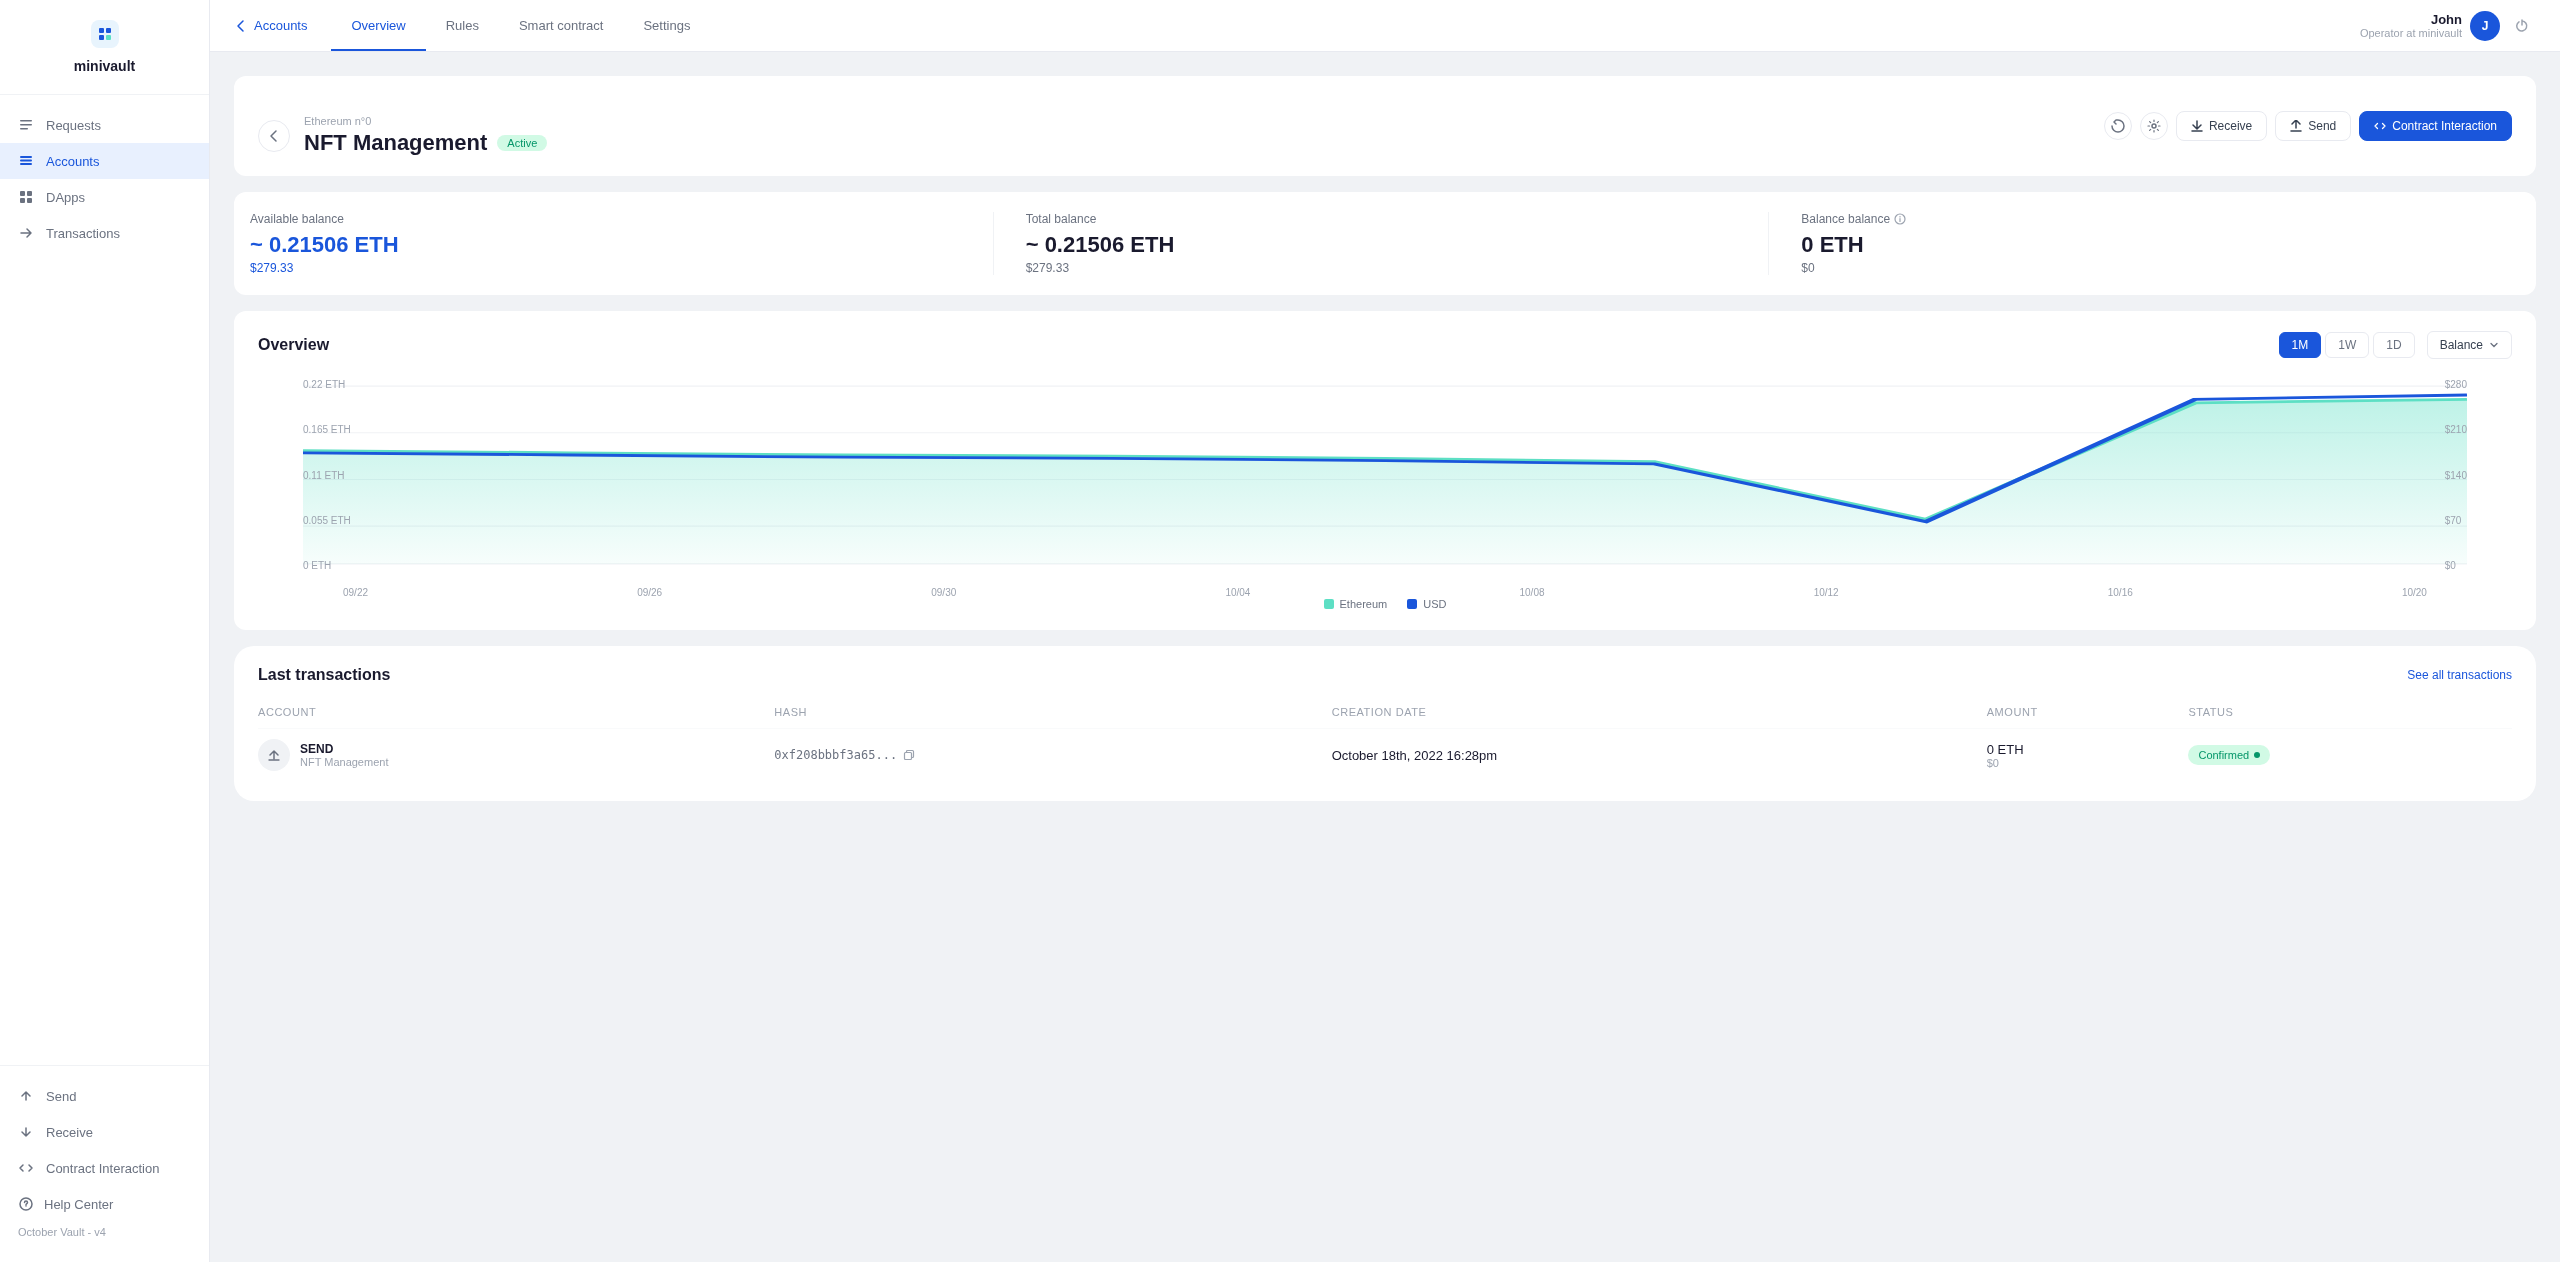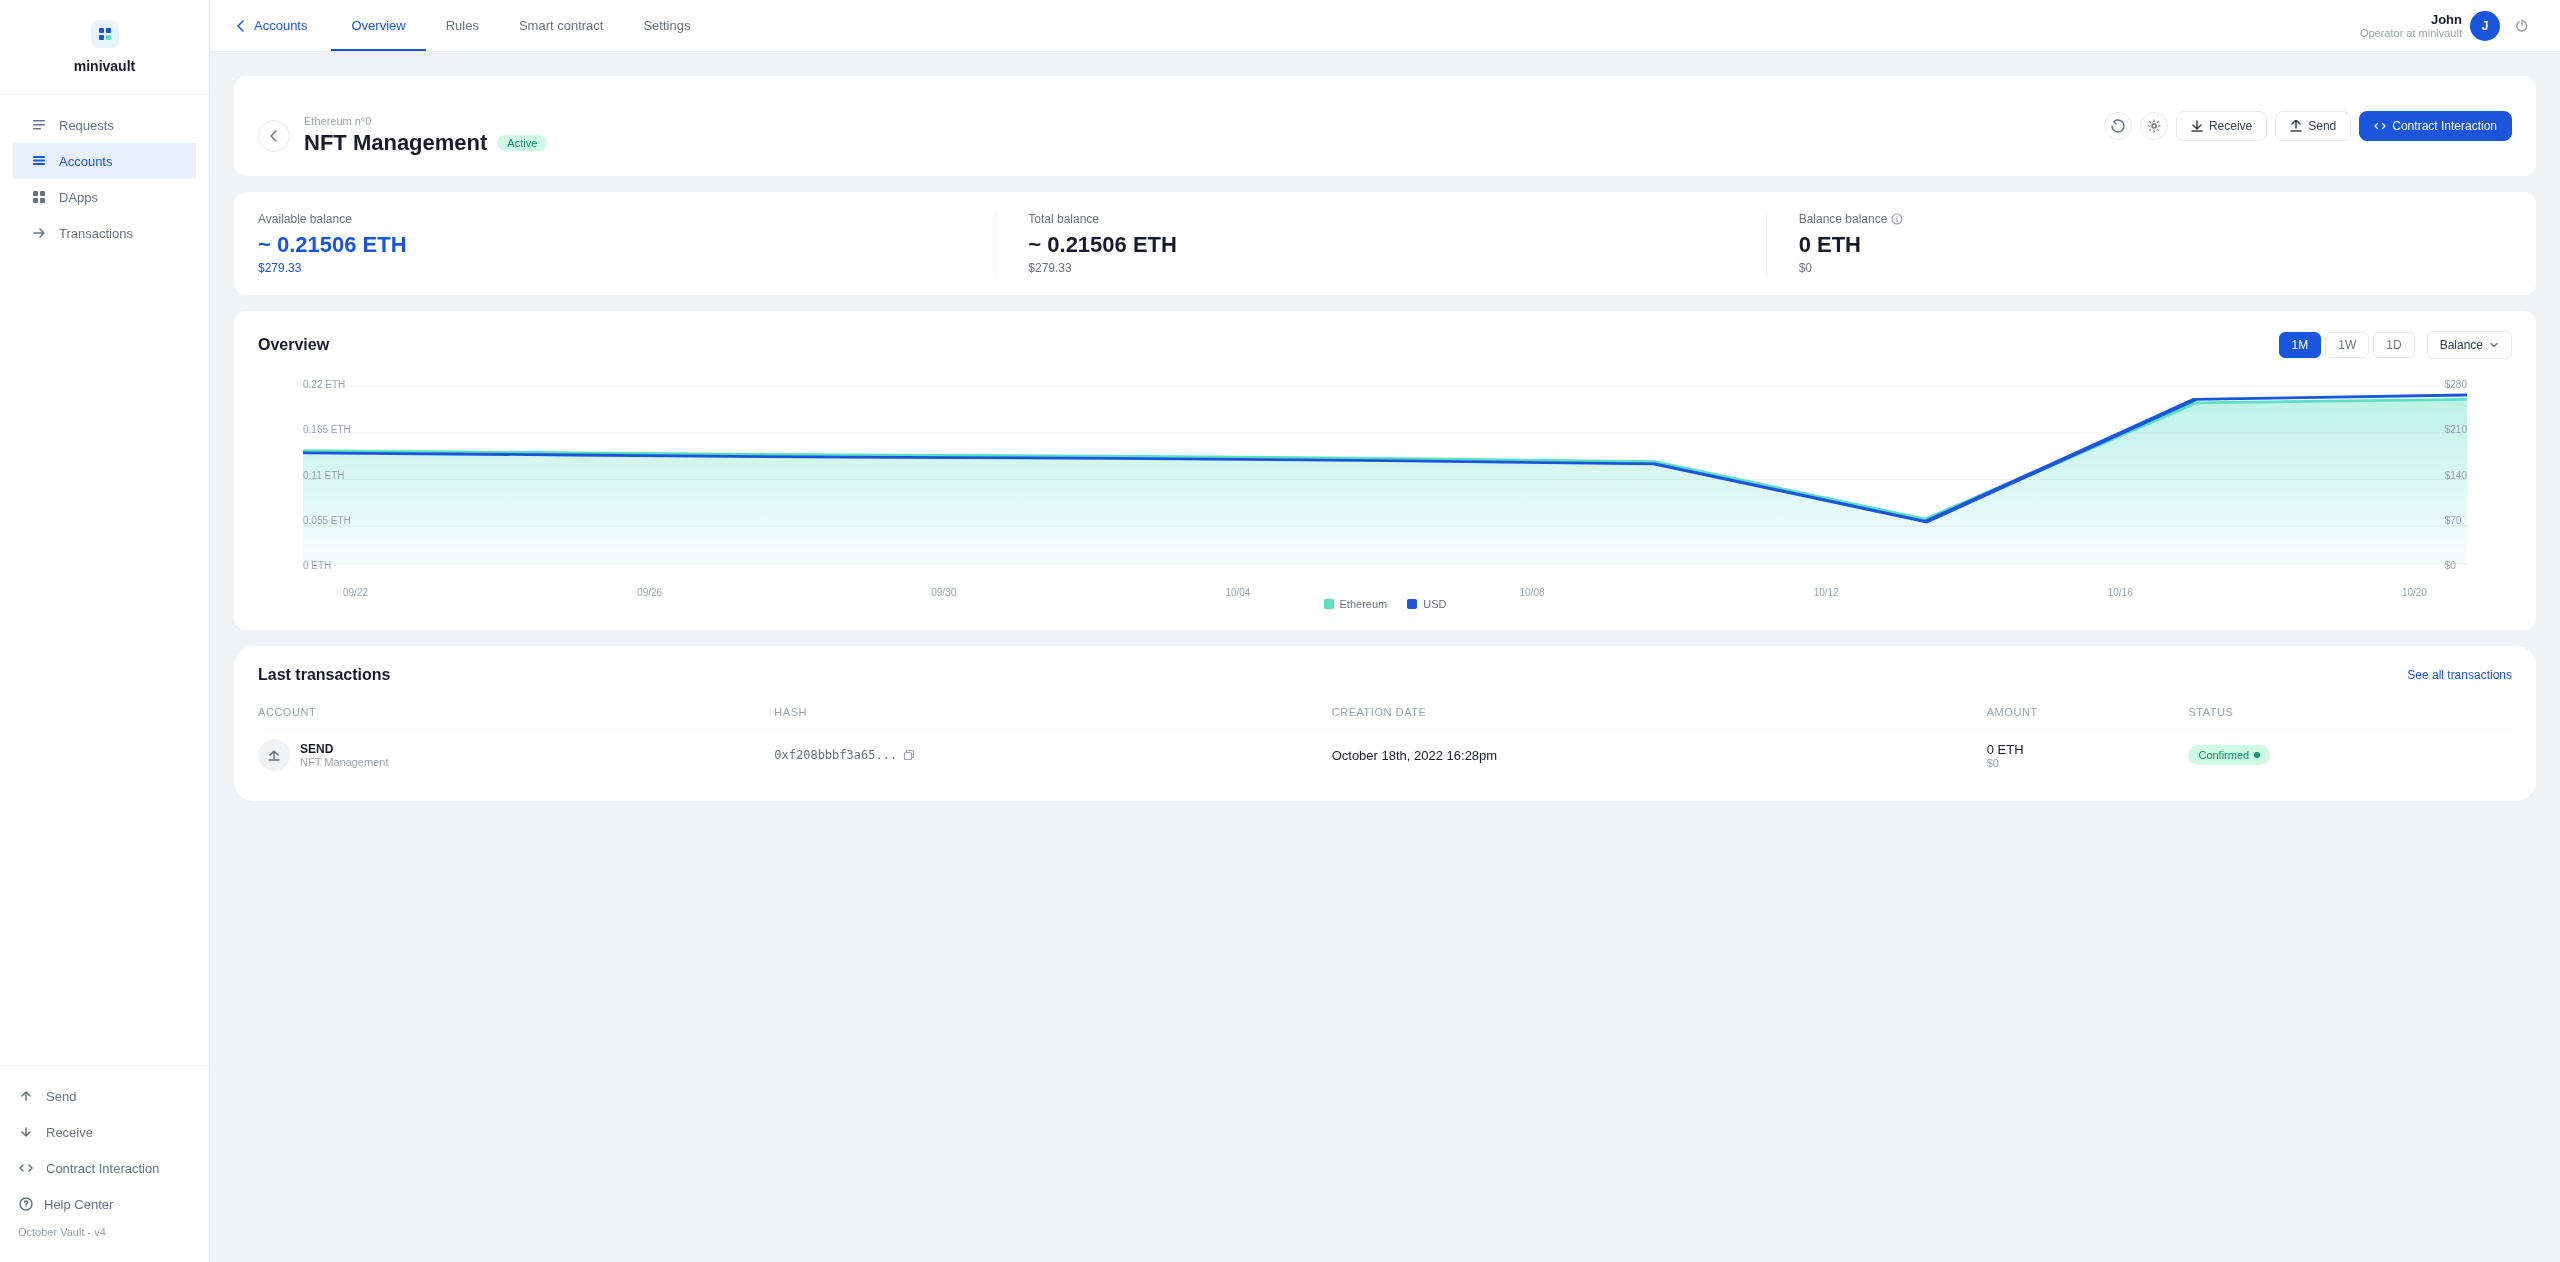--- a/index.html
+++ b/index.html
@@ -3,21 +3,21 @@
   <meta charset="utf-8">
   <style>
     * { box-sizing: border-box; margin: 0; padding: 0; }
     body { font-family: -apple-system, BlinkMacSystemFont, 'Segoe UI', sans-serif; background: #f0f2f5; display: flex; height: 100vh; overflow: hidden; font-size: 13px; color: #1a1a2e; }
 
     
     .sidebar { width: 210px; background: #fff; display: flex; flex-direction: column; border-right: 1px solid #e8eaf0; flex-shrink: 0; }
     .sidebar-logo { padding: 20px 18px; display: flex; align-items: center; gap: 10px; border-bottom: 1px solid #f0f2f5; flex-direction: column; }
     .sidebar-logo-icon { width: 28px; height: 28px; background: #e8f4fd; border-radius: 8px; display: flex; align-items: center; justify-content: center; font-size: 14px; }
     .sidebar-logo-text { font-size: 14px; font-weight: 600; color: #1a1a2e; }
-    .sidebar-nav { flex: 1; padding: 12px 13px; }
+    .sidebar-nav { flex: 1; padding: 12px 0; }
     .sidebar-item { display: flex; align-items: center; gap: 12px; padding: 10px 18px; cursor: pointer; color: #6b7280; font-size: 13px; border-radius: 0; transition: background 0.15s; }
     .sidebar-item.active { background: #e8f0fe; color: #1a56db; font-weight: 500; }
     .sidebar-item svg { width: 16px; height: 16px; flex-shrink: 0; }
     .sidebar-bottom { padding: 12px 0; border-top: 1px solid #f0f2f5; }
     .sidebar-bottom .sidebar-item { color: #6b7280; }
     .sidebar-help { display: flex; align-items: center; gap: 10px; padding: 10px 18px; cursor: pointer; color: #6b7280; font-size: 13px; }
     .sidebar-version { padding: 4px 18px 12px; font-size: 11px; color: #9ca3af; }
 
     
     .main { flex: 1; display: flex; flex-direction: column; overflow: hidden; }
@@ -46,21 +46,21 @@
     .account-nav-btn { width: 32px; height: 32px; border-radius: 50%; border: 1px solid #e8eaf0; background: #fff; display: flex; align-items: center; justify-content: center; cursor: pointer; color: #6b7280; }
     .account-info-sub { font-size: 11px; color: #9ca3af; margin-bottom: 3px; }
     .account-name { font-size: 22px; font-weight: 700; color: #1a1a2e; display: flex; align-items: center; gap: 10px; }
     .badge-active { background: #d1fae5; color: #059669; font-size: 11px; font-weight: 500; padding: 2px 10px; border-radius: 12px; }
     .account-actions { display: flex; align-items: center; gap: 8px; }
     .action-btn { display: flex; align-items: center; gap: 6px; padding: 7px 14px; border-radius: 8px; border: 1px solid #e8eaf0; background: #fff; font-size: 12px; color: #374151; cursor: pointer; font-weight: 500; }
     .action-btn.primary { background: #1a56db; color: #fff; border-color: #1a56db; }
     .action-icon { width: 28px; height: 28px; border-radius: 50%; border: 1px solid #e8eaf0; background: #fff; display: flex; align-items: center; justify-content: center; cursor: pointer; color: #6b7280; }
 
     
-    .balance-row { background: #fff; border-radius: 12px; padding: 20px 24px; margin-bottom: 16px; display: flex; gap: 8px; }
+    .balance-row { background: #fff; border-radius: 12px; padding: 20px 16px; margin-bottom: 16px; display: flex; gap: 8px; }
     .balance-card { flex: 1; padding-right: 24px; border-right: 1px solid #f0f2f5; margin-right: 24px; }
     .balance-card:last-child { border-right: none; margin-right: 0; padding-right: 0; }
     .balance-label { font-size: 12px; color: #6b7280; margin-bottom: 6px; display: flex; align-items: center; gap: 4px; }
     .balance-amount { font-size: 22px; font-weight: 700; color: #1a56db; margin-bottom: 3px; }
     .balance-amount.dark { color: #1a1a2e; }
     .balance-amount.gray { color: #1a1a2e; }
     .balance-usd { font-size: 12px; color: #1a56db; }
     .balance-usd.dark { color: #6b7280; }
 
     

